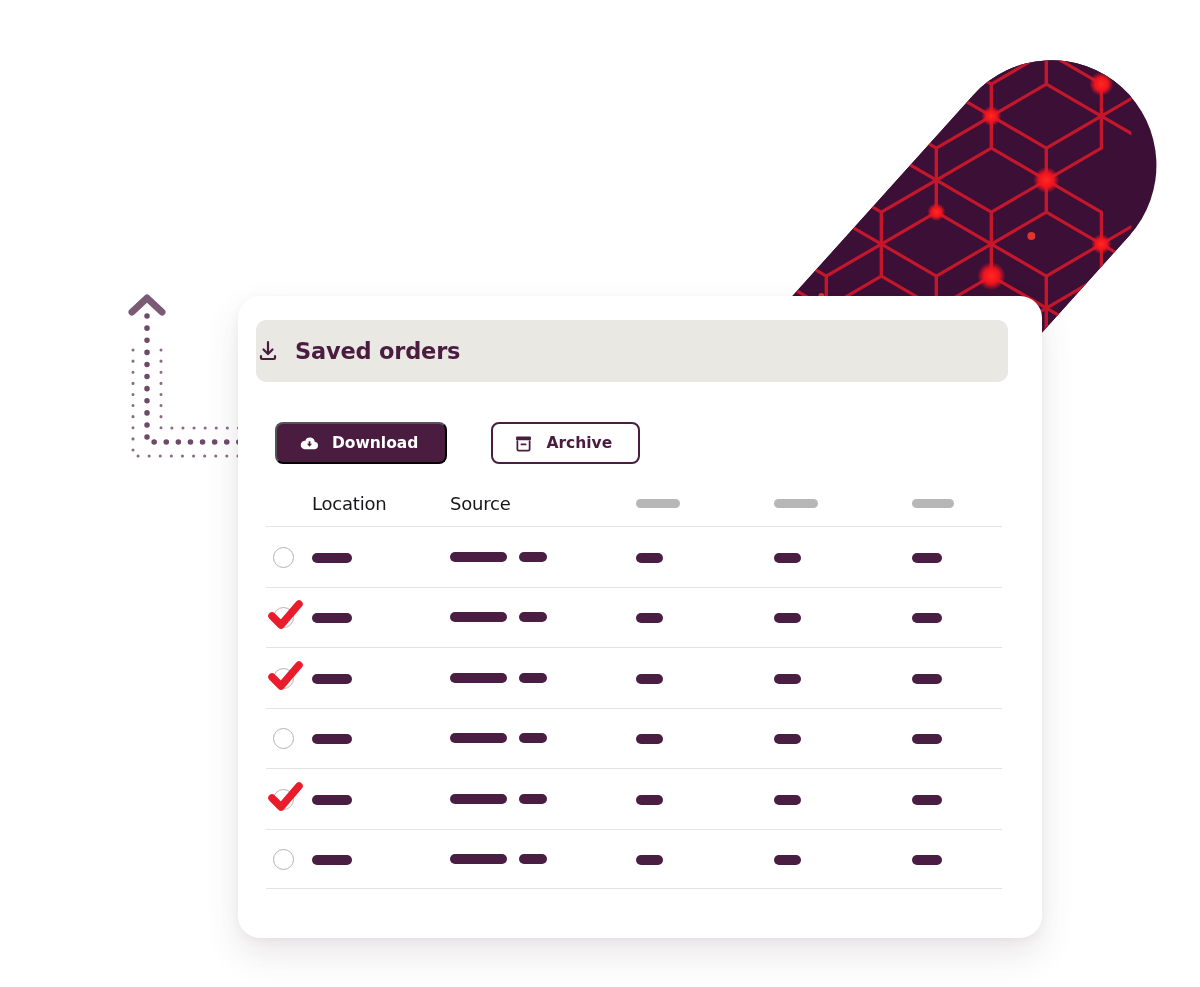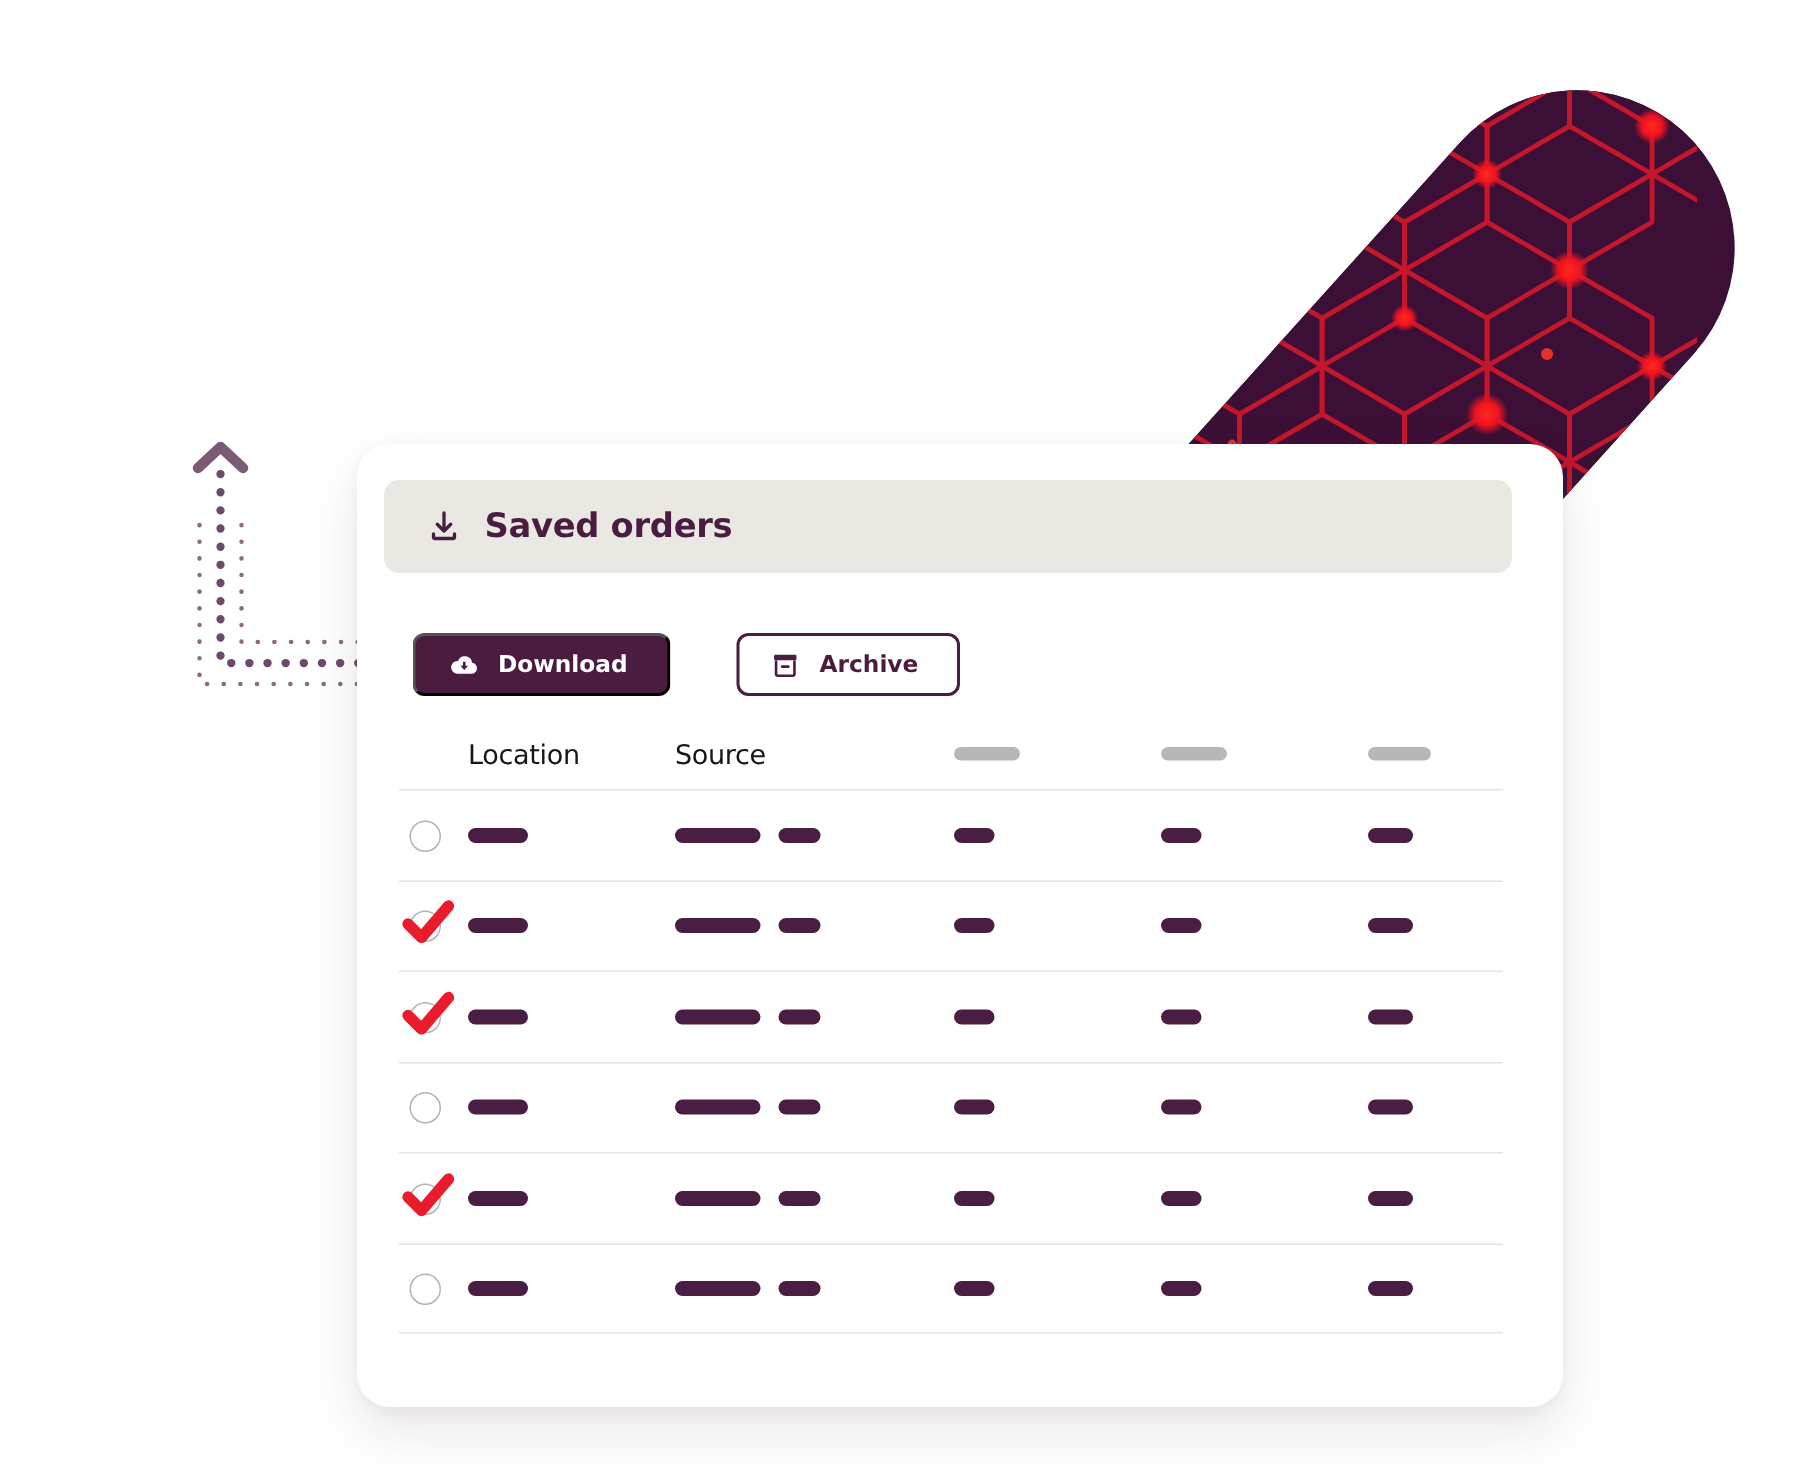--- a/index.html
+++ b/index.html
@@ -86,21 +86,20 @@
   #card-header {
     position: absolute;
     left: 18px;
     top: 24px;
     width: 752px;
     height: 62px;
     background: #eae8e3;
     border-radius: 10px;
     display: flex;
     align-items: center;
-    padding-left: 28px;
     gap: 15px;
   }
   #card-header .title {
     font-family: "DejaVu Sans", sans-serif;
     font-weight: 700;
     font-size: 22.5px;
     color: #4a1c40;
     letter-spacing: -0.2px;
   }
 

